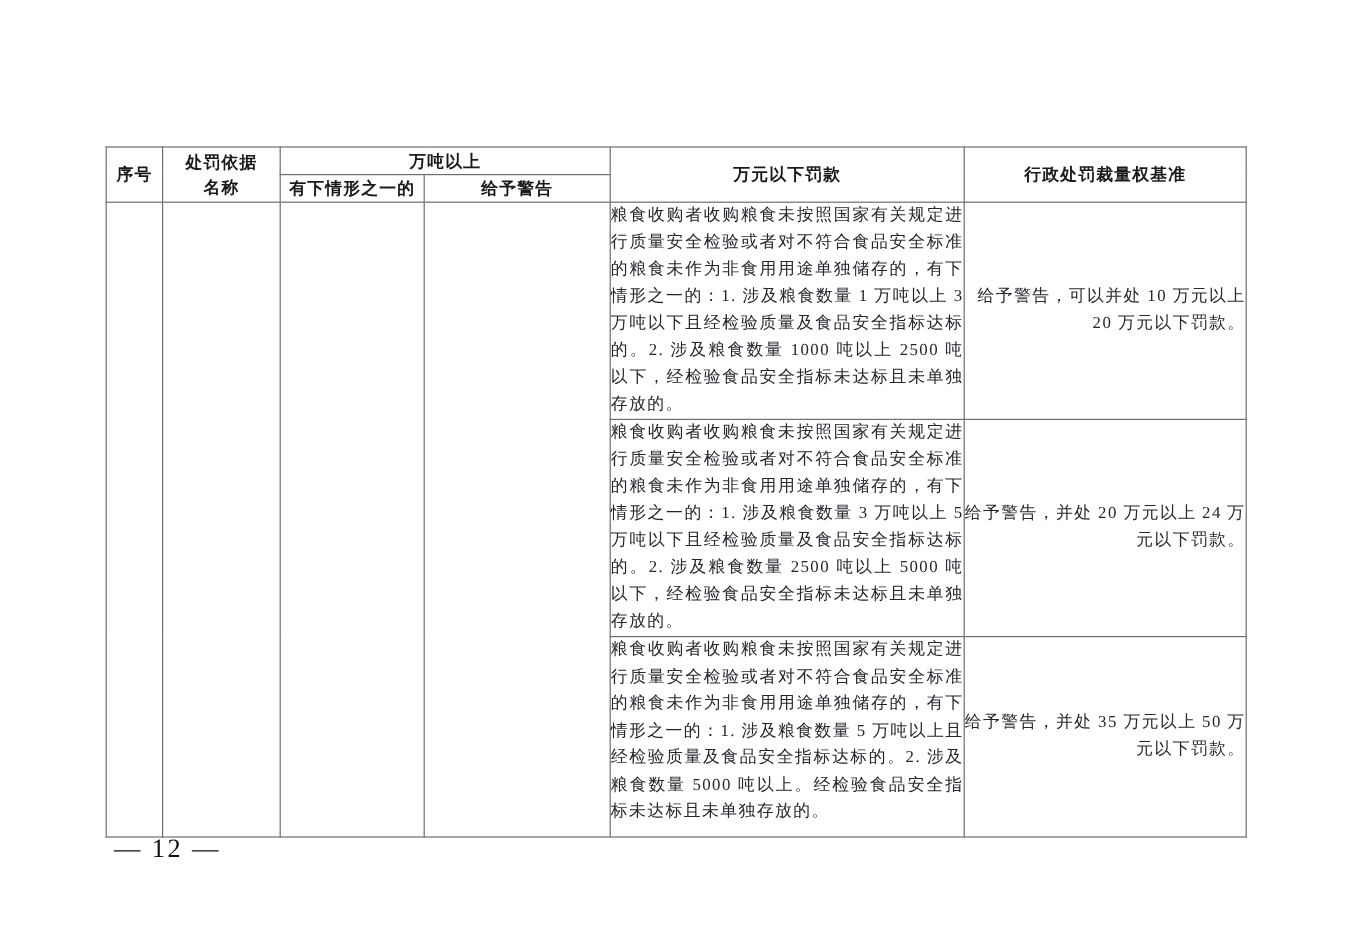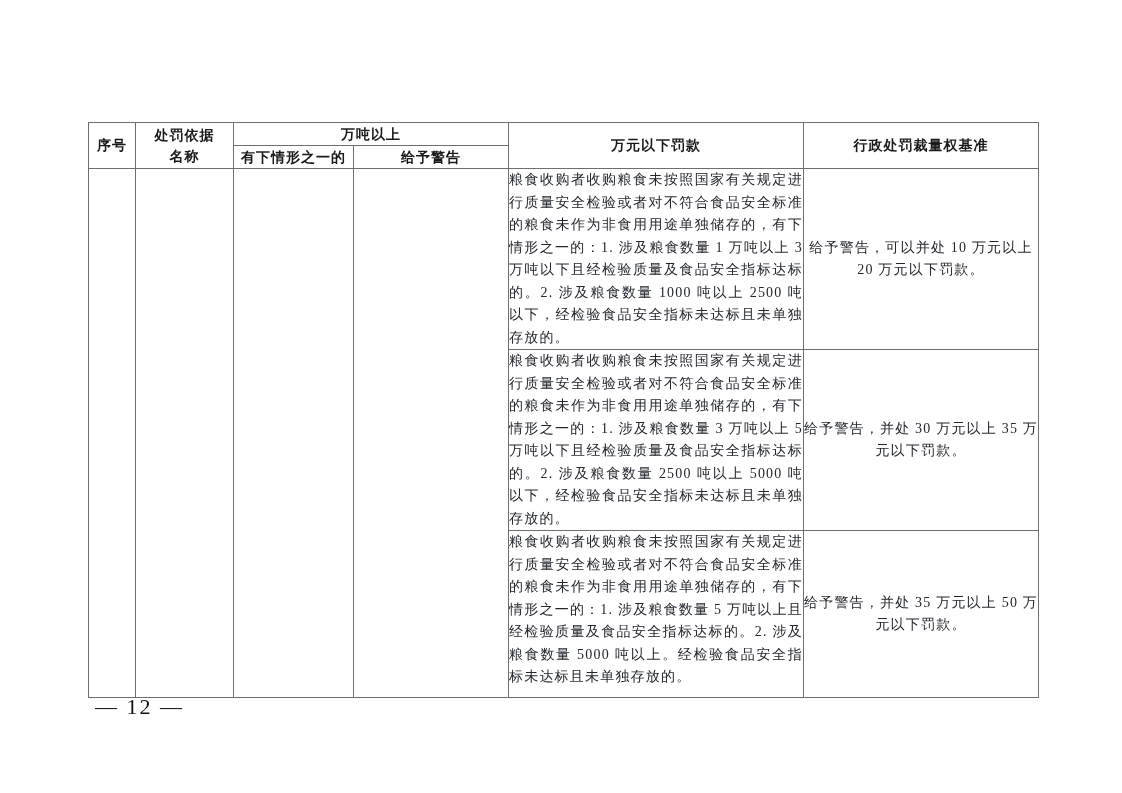--- a/index.html
+++ b/index.html
@@ -53,21 +53,21 @@
     letter-spacing: 1.2px;
     text-align: justify;
     vertical-align: top;
     padding: 6px 7px 2px 8px;
     color: #23272d;
   }
   td.penalty-cell {
     font-size: 14px;
     line-height: 22.5px;
     letter-spacing: 1.2px;
-    text-align: center;
+    text-align: right;
     vertical-align: middle;
     padding: 4px 10px 4px 9px;
     color: #23272d;
   }
   td.empty-cell { background: #ffffff; }
   .page-number {
     position: absolute;
     left: 95px;
     top: 694px;
     font-size: 22px;
@@ -110,21 +110,21 @@
         <td class="empty-cell" rowspan="3"></td>
         <td class="empty-cell" rowspan="3"></td>
         <td class="empty-cell" rowspan="3"></td>
         <td class="empty-cell" rowspan="3"></td>
         <td class="detail-cell">粮食收购者收购粮食未按照国家有关规定进行质量安全检验或者对不符合食品安全标准的粮食未作为非食用用途单独储存的，有下情形之一的：1. 涉及粮食数量 1 万吨以上 3 万吨以下且经检验质量及食品安全指标达标的。2. 涉及粮食数量 1000 吨以上 2500 吨以下，经检验食品安全指标未达标且未单独存放的。</td>
         <td class="penalty-cell">给予警告，可以并处 10 万元以上 20 万元以下罚款。</td>
       </tr>
 
       <tr class="body-row-2">
         <td class="detail-cell">粮食收购者收购粮食未按照国家有关规定进行质量安全检验或者对不符合食品安全标准的粮食未作为非食用用途单独储存的，有下情形之一的：1. 涉及粮食数量 3 万吨以上 5 万吨以下且经检验质量及食品安全指标达标的。2. 涉及粮食数量 2500 吨以上 5000 吨以下，经检验食品安全指标未达标且未单独存放的。</td>
-        <td class="penalty-cell">给予警告，并处 30 万元以上 35 万元以下罚款。</td>
+        <td class="penalty-cell">给予警告，并处 20 万元以上 24 万元以下罚款。</td>
       </tr>
 
       <tr class="body-row-3">
         <td class="detail-cell">粮食收购者收购粮食未按照国家有关规定进行质量安全检验或者对不符合食品安全标准的粮食未作为非食用用途单独储存的，有下情形之一的：1. 涉及粮食数量 5 万吨以上且经检验质量及食品安全指标达标的。2. 涉及粮食数量 5000 吨以上。经检验食品安全指标未达标且未单独存放的。</td>
         <td class="penalty-cell">给予警告，并处 35 万元以上 50 万元以下罚款。</td>
       </tr>
     </tbody>
   </table>
 
   <div class="page-number">— 12 —</div>

